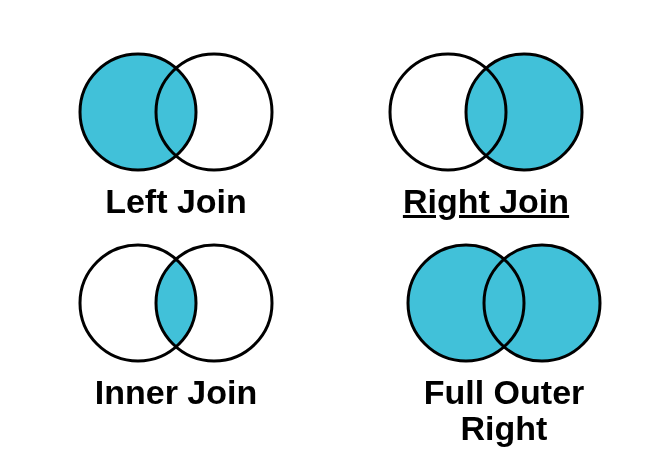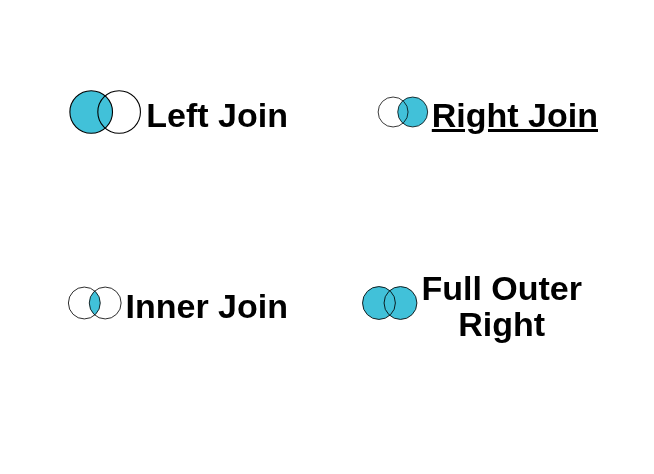--- a/index.html
+++ b/index.html
@@ -13,27 +13,27 @@
   #canvas{
     position:relative;
     width:654px;height:474px;
     background:var(--bg);
     overflow:hidden;
   }
   .cell{
     position:absolute;
     width:224px;
     display:flex;
-    flex-direction:row;
+    flex-direction:column;
     align-items:center;
   }
   #cell-left-join{left:64px;top:48px;}
   #cell-right-join{left:374px;top:48px;text-decoration:underline;}
   #cell-inner-join{left:64px;top:239px;}
-  #cell-full-outer-join{left:358px;top:239px;}
+  #cell-full-outer-join{left:392px;top:239px;}
   .venn{display:block;width:224px;height:128px;}
   .fill{fill:var(--accent);stroke:none;}
   .outline{fill:none;stroke:var(--ink);stroke-width:3;}
   .label{
     margin-top:8px;
     font-weight:700;
     font-size:34px;
     line-height:1.05;
     color:var(--label);
     text-align:center;

